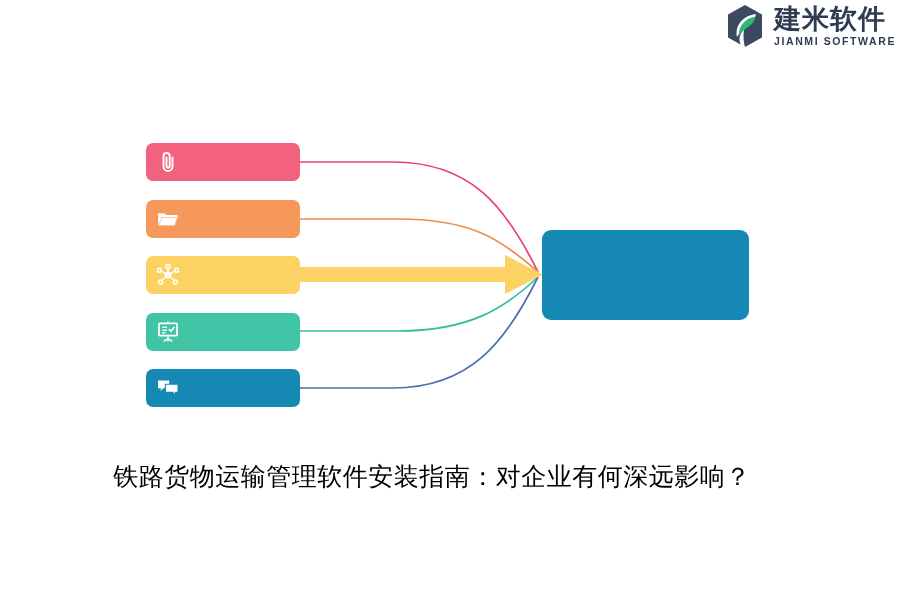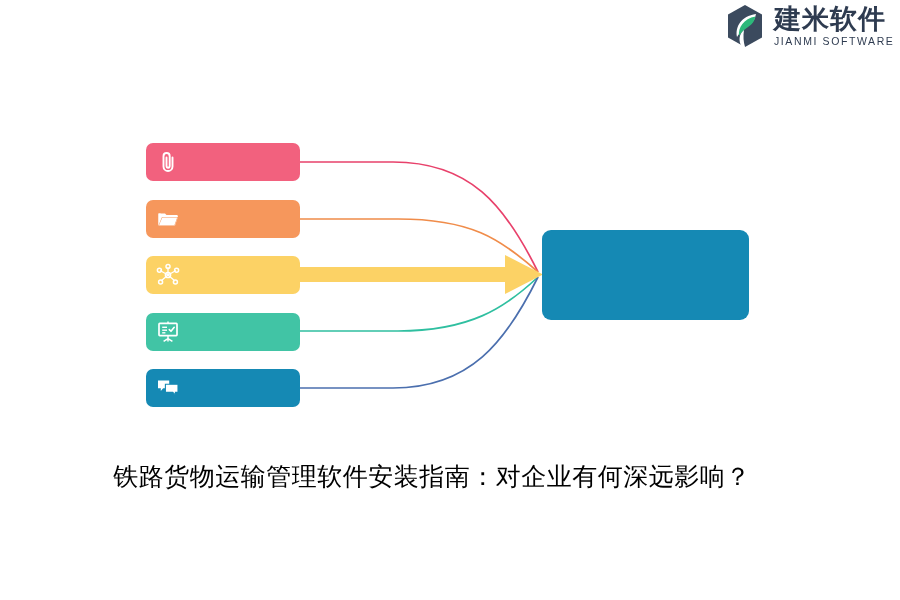--- a/index.html
+++ b/index.html
@@ -40,21 +40,21 @@
   }
   #brand-name-cn {
     font-size: 27px;
     font-weight: bold;
     color: #2e3b50;
     letter-spacing: 1px;
     font-family: "DejaVu Sans", "Liberation Sans", sans-serif;
   }
   #brand-name-en {
     font-size: 10.5px;
-    font-weight: normal;
+    font-weight: bold;
     color: #2e3b50;
     letter-spacing: 1.6px;
     margin-top: 4px;
     text-align: right;
   }
 
   
   #diagram {
     position: absolute;
     left: 0;

